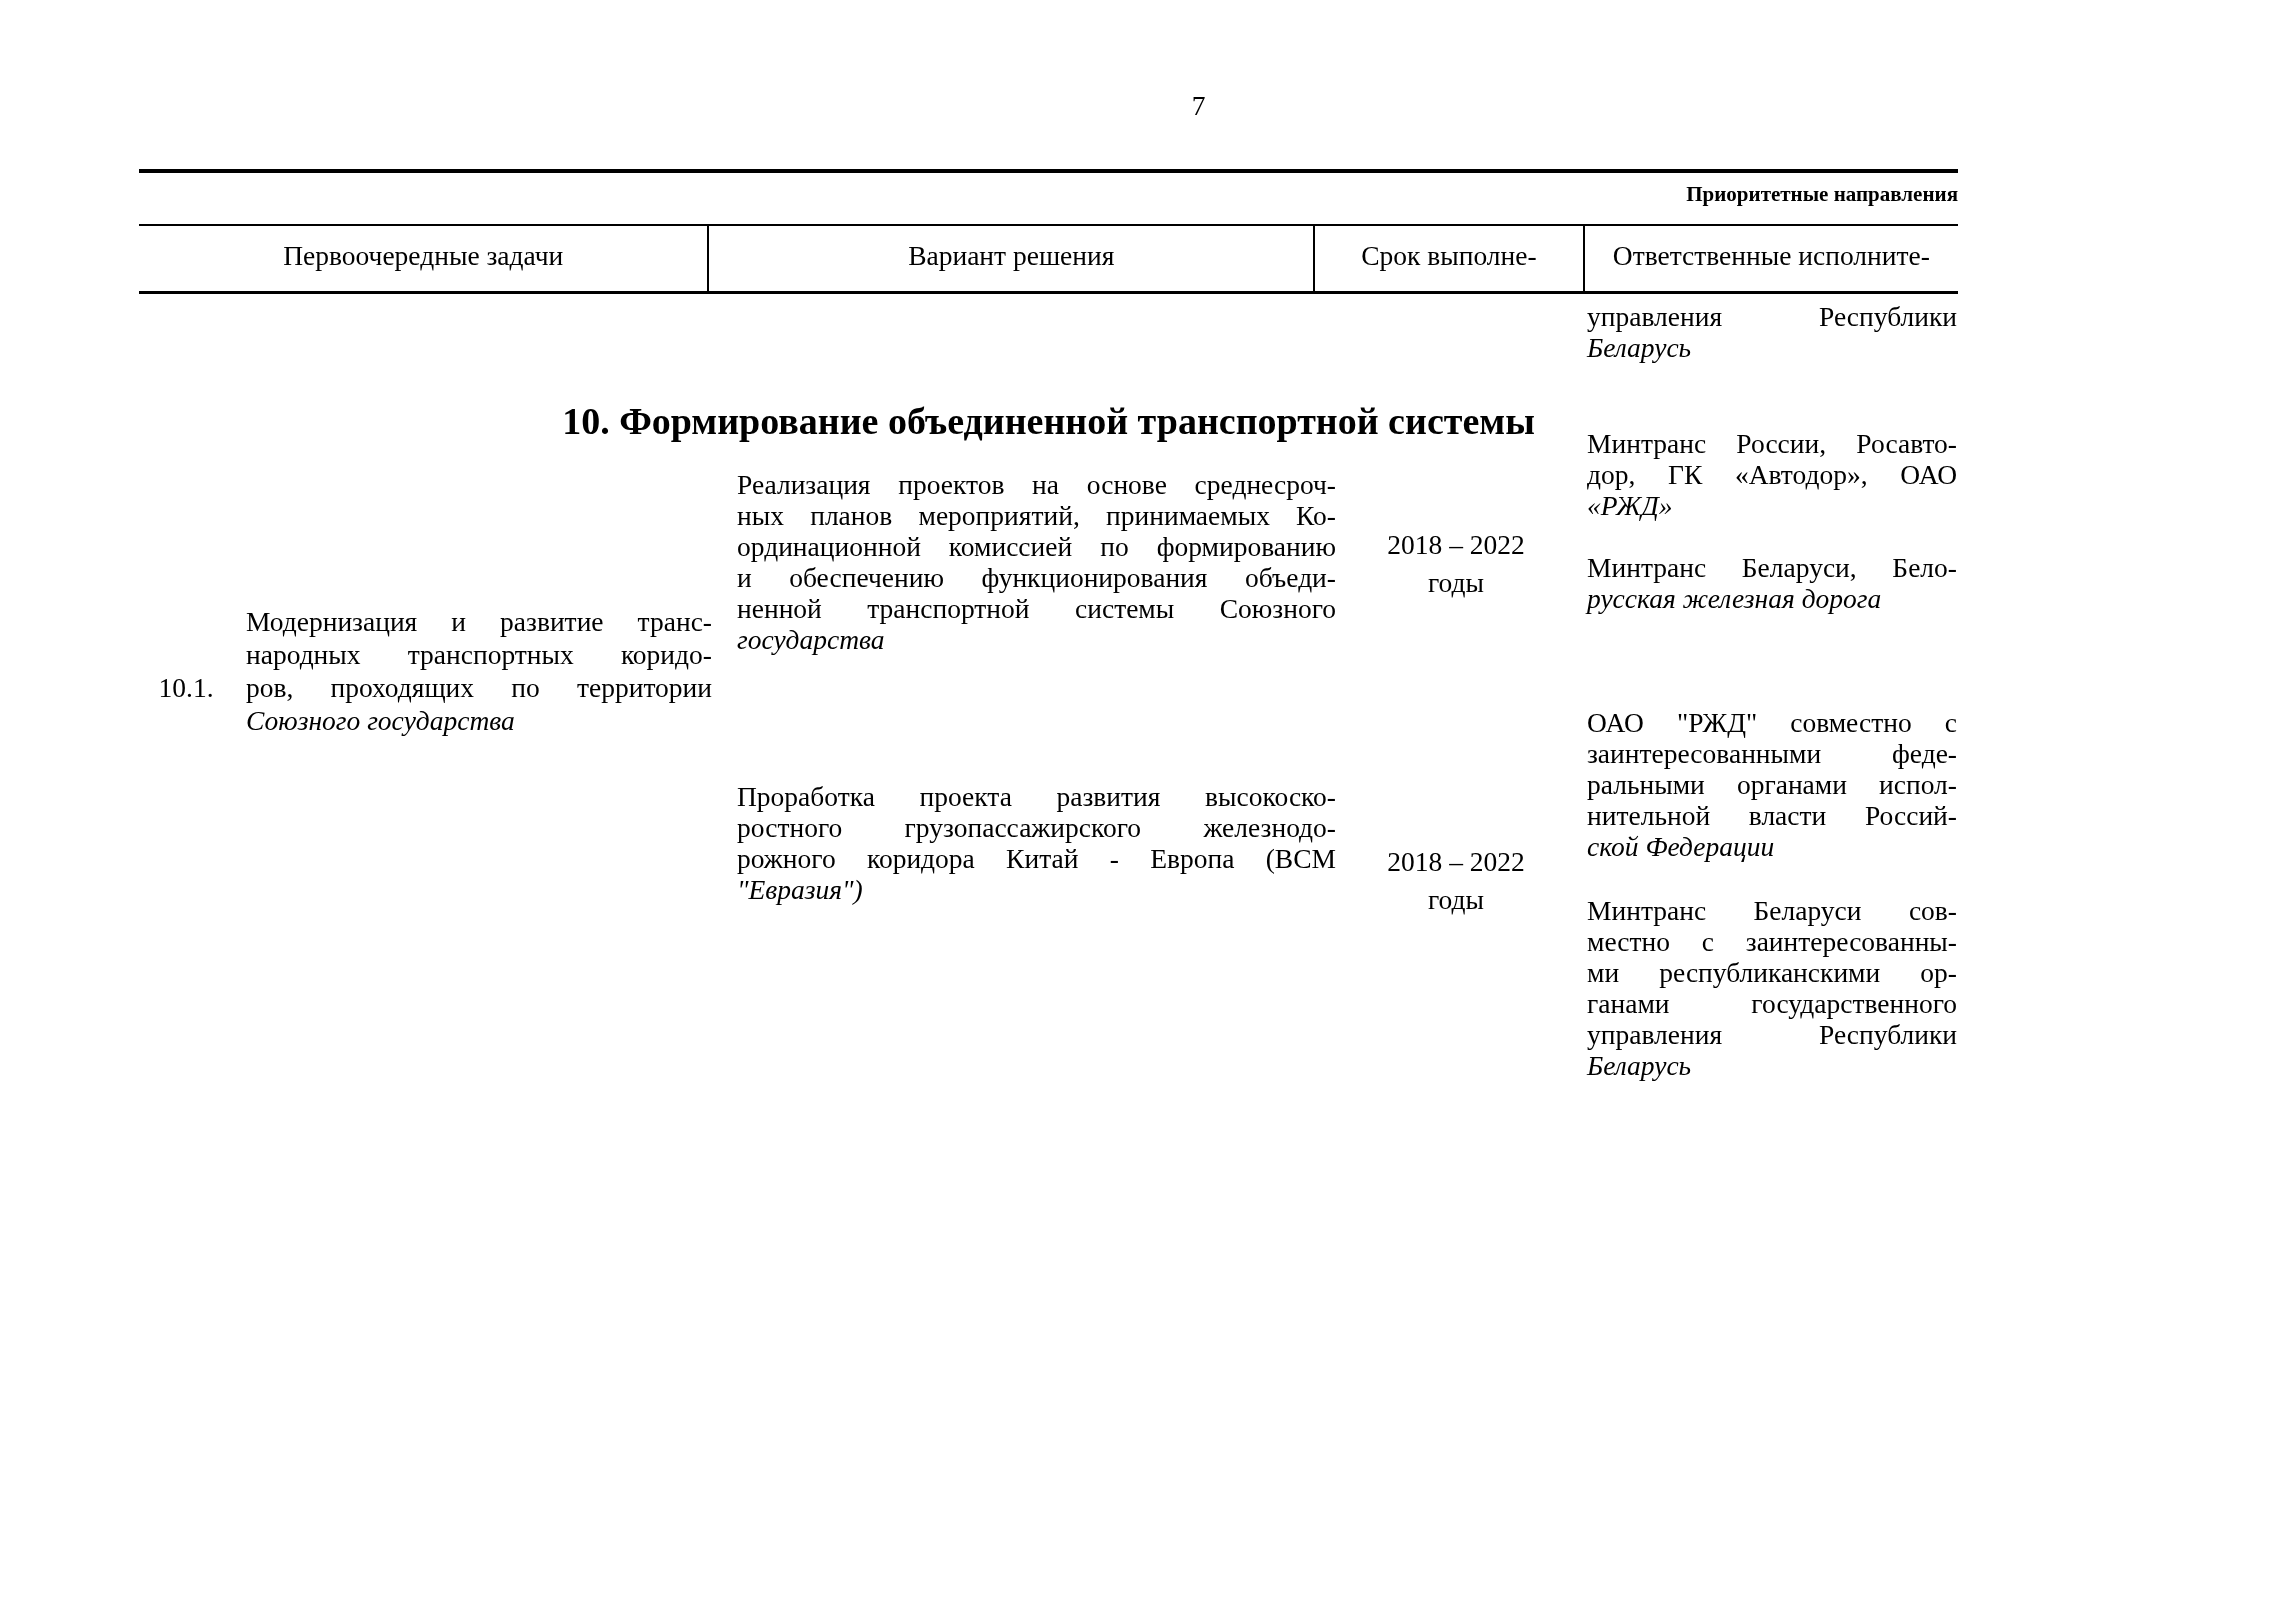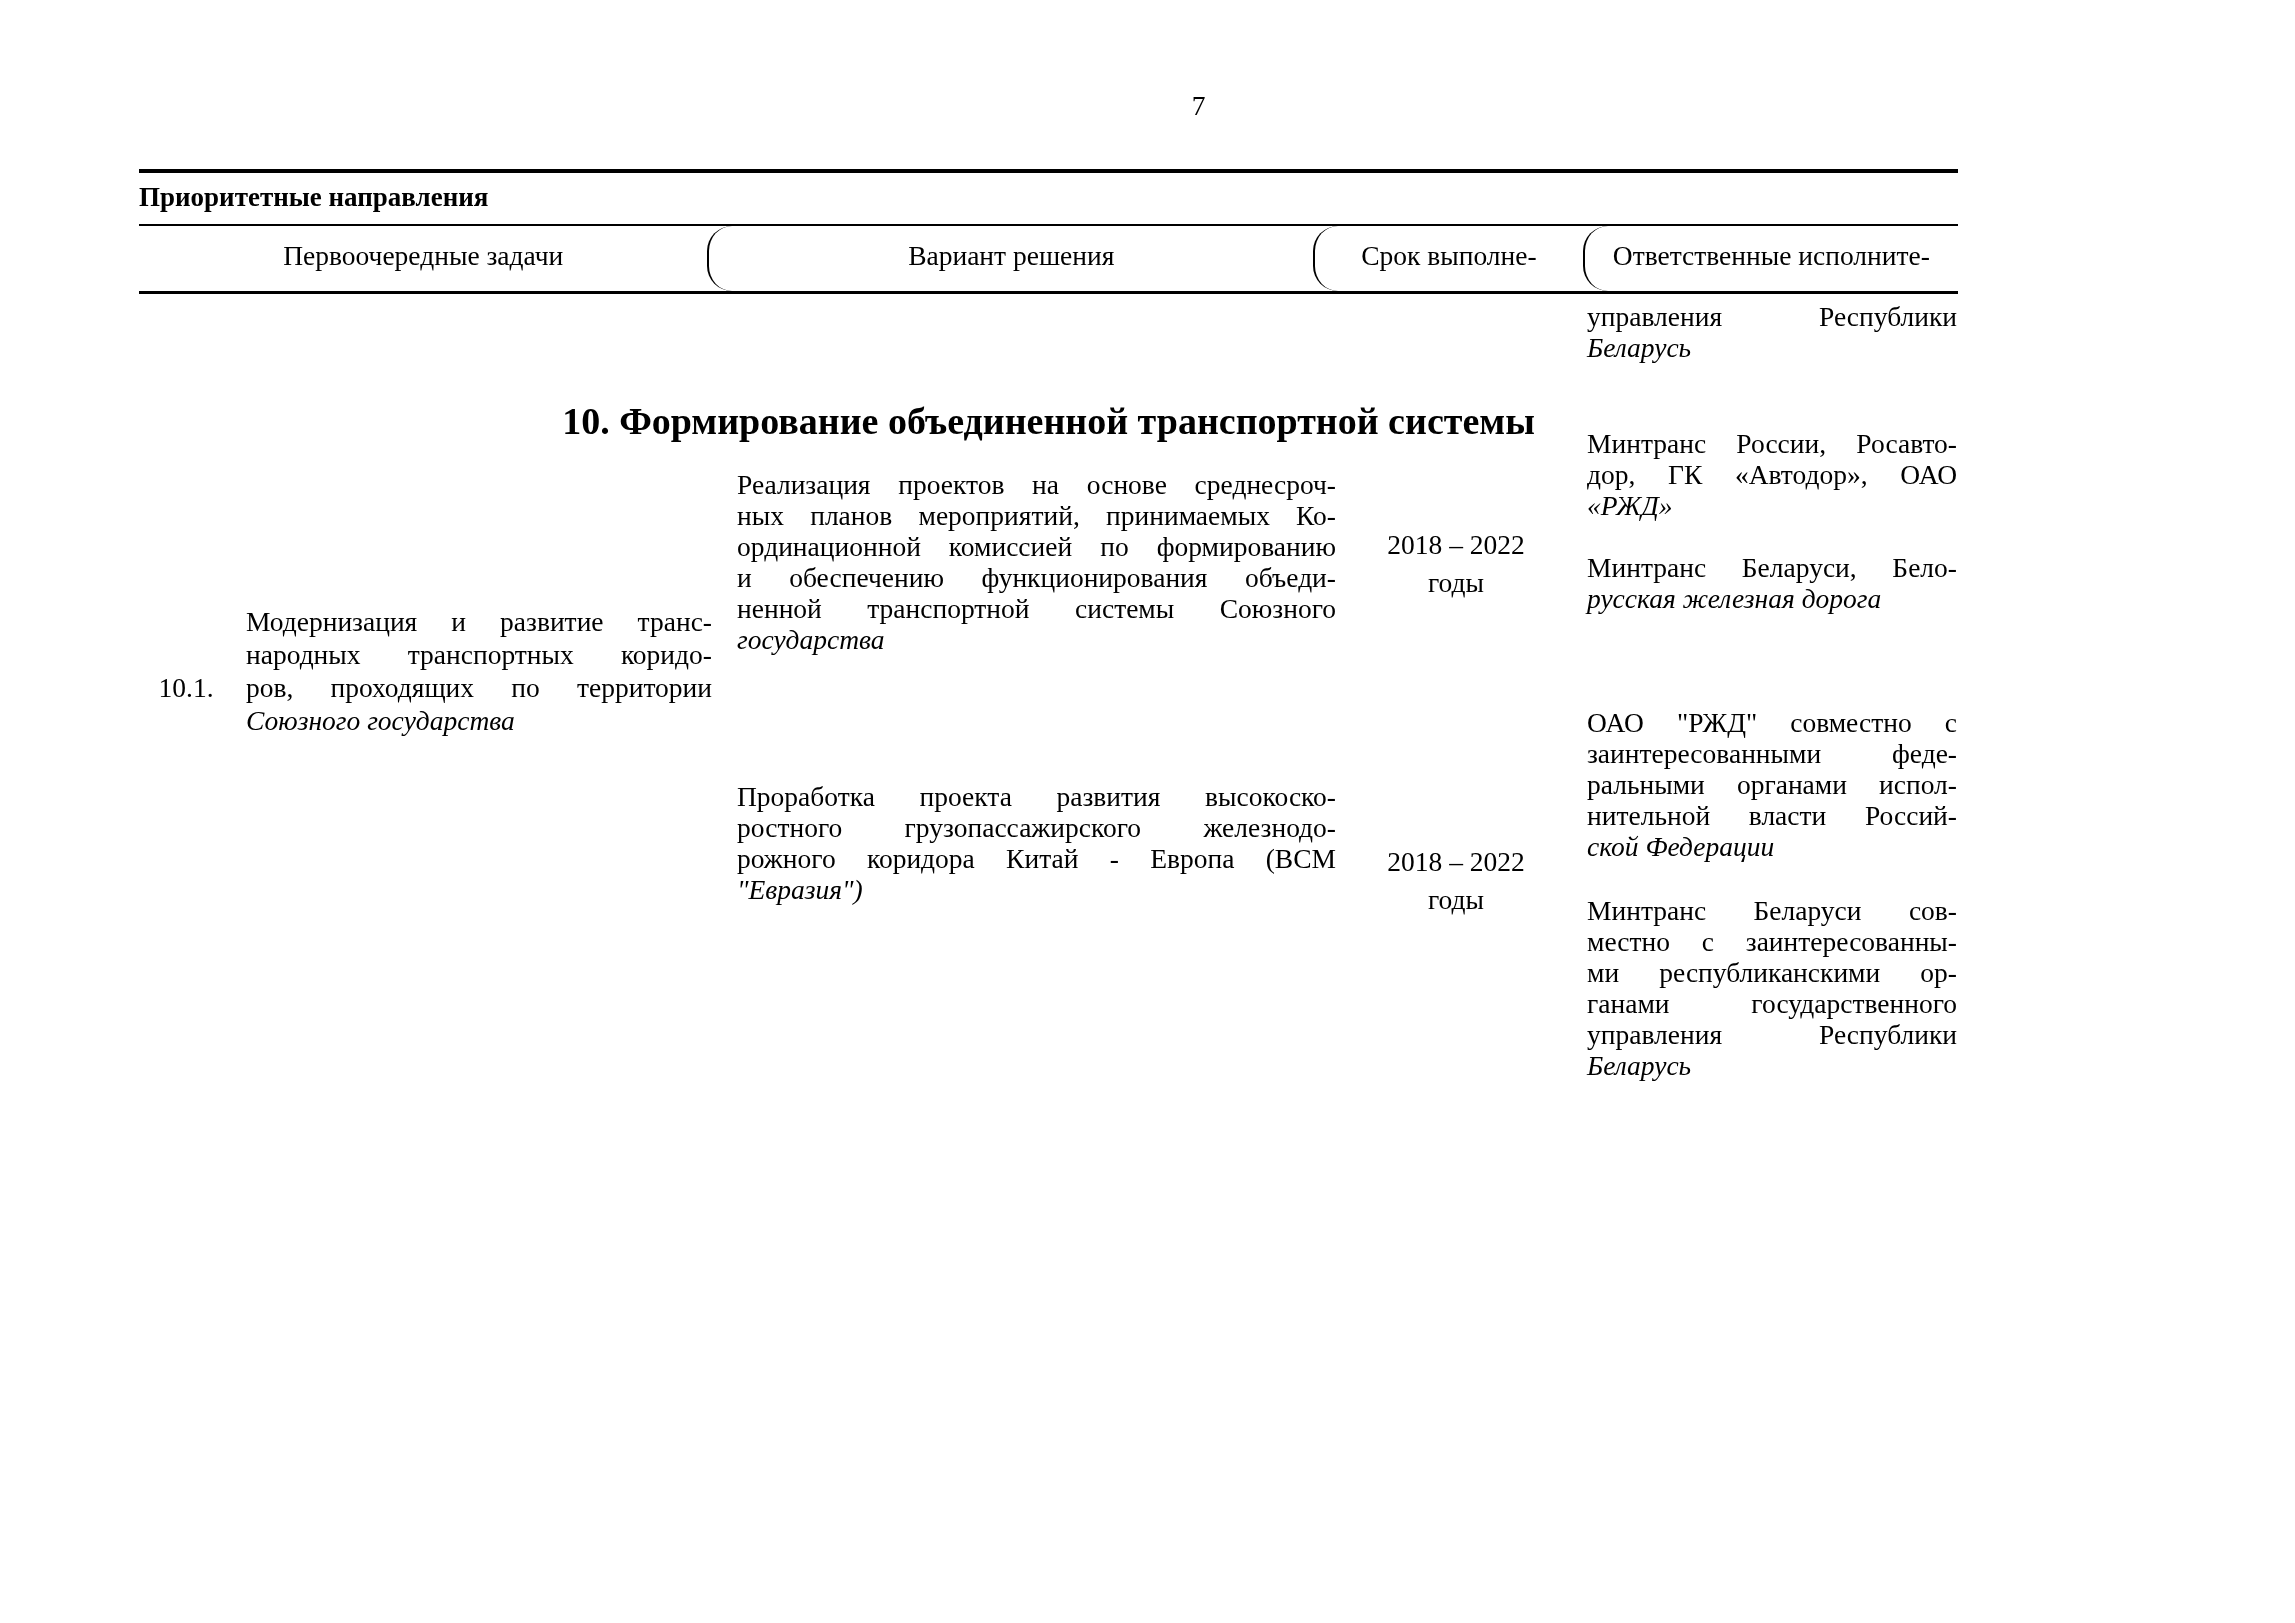--- a/index.html
+++ b/index.html
@@ -12,34 +12,34 @@
     overflow:hidden;
   }
   .pageno {
     position:absolute; top:90px; left:1166px; width:65px;
     font-size:27.5px; text-align:center;
   }
   .tbl { position:absolute; left:139px; top:169px; width:1819px; }
   .topline { position:absolute; left:0; top:0; width:1819px; height:3.9px; background:#000; }
   .tbl-title {
     position:absolute; top:13px; left:0; width:1819px;
-    text-align:left; font-weight:bold; font-size:27px;
+    text-align:right; font-weight:bold; font-size:21px;
   }
   .hdr {
     position:absolute; top:55px; left:0; width:1819px; height:70px;
     border-top:2px solid #000; border-bottom:3.9px solid #000;
     box-sizing:border-box; display:flex;
   }
   .hc {
     box-sizing:border-box; padding-top:9.2px;
     text-align:center; font-size:27.5px; line-height:41px;
     overflow:hidden;
   }
   .hc span { display:block;text-align:center; }
-  .hc + .hc { border-left:2px solid #000;border-radius:25px; }
+  .hc + .hc { border-left:2px solid #000; }
   .hc-1 { width:580px; }
   .hc-2 { width:618px; }
   .hc-3 { width:275px; }
   .hc-4 { width:383px; }
   .para {
     position:absolute; font-size:27.5px; line-height:31px;
   }
   .para .jl { text-align:justify; text-align-last:justify; }
   .para .ll { text-align:center; text-align-last:left;font-style:italic; }
   .task { line-height:33px; }

